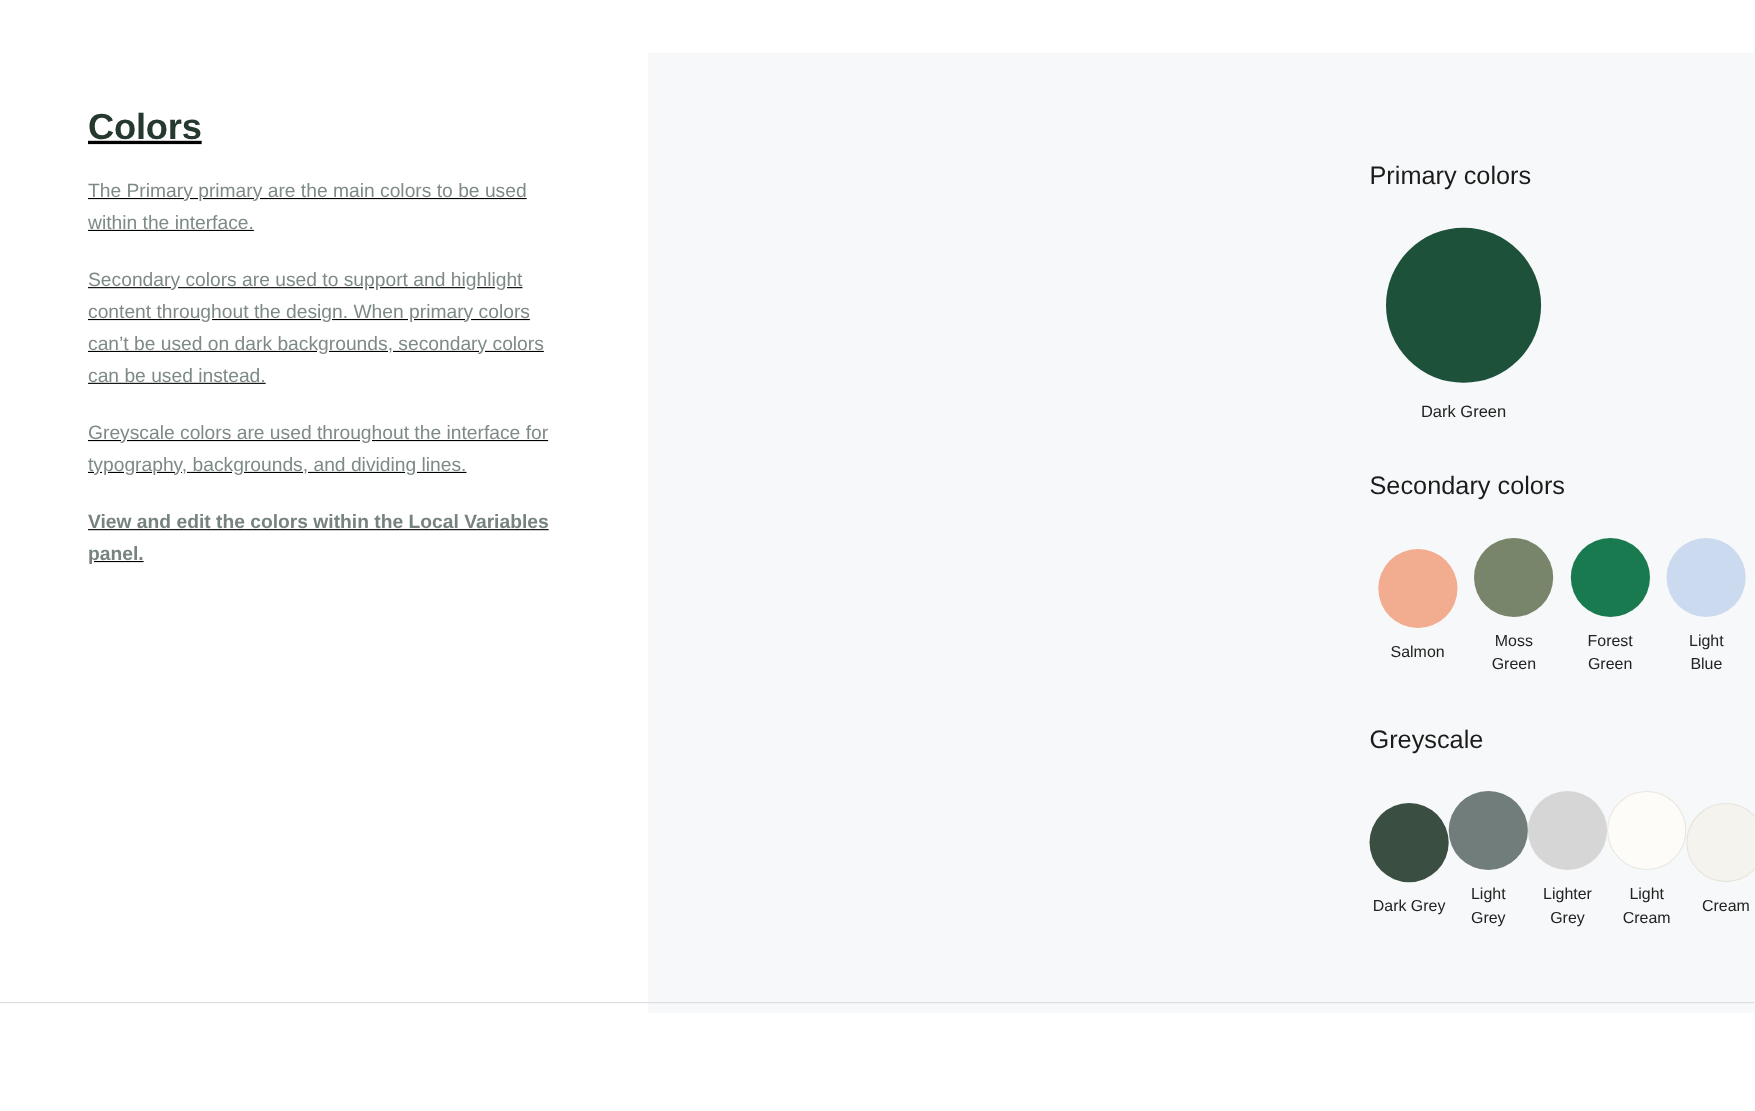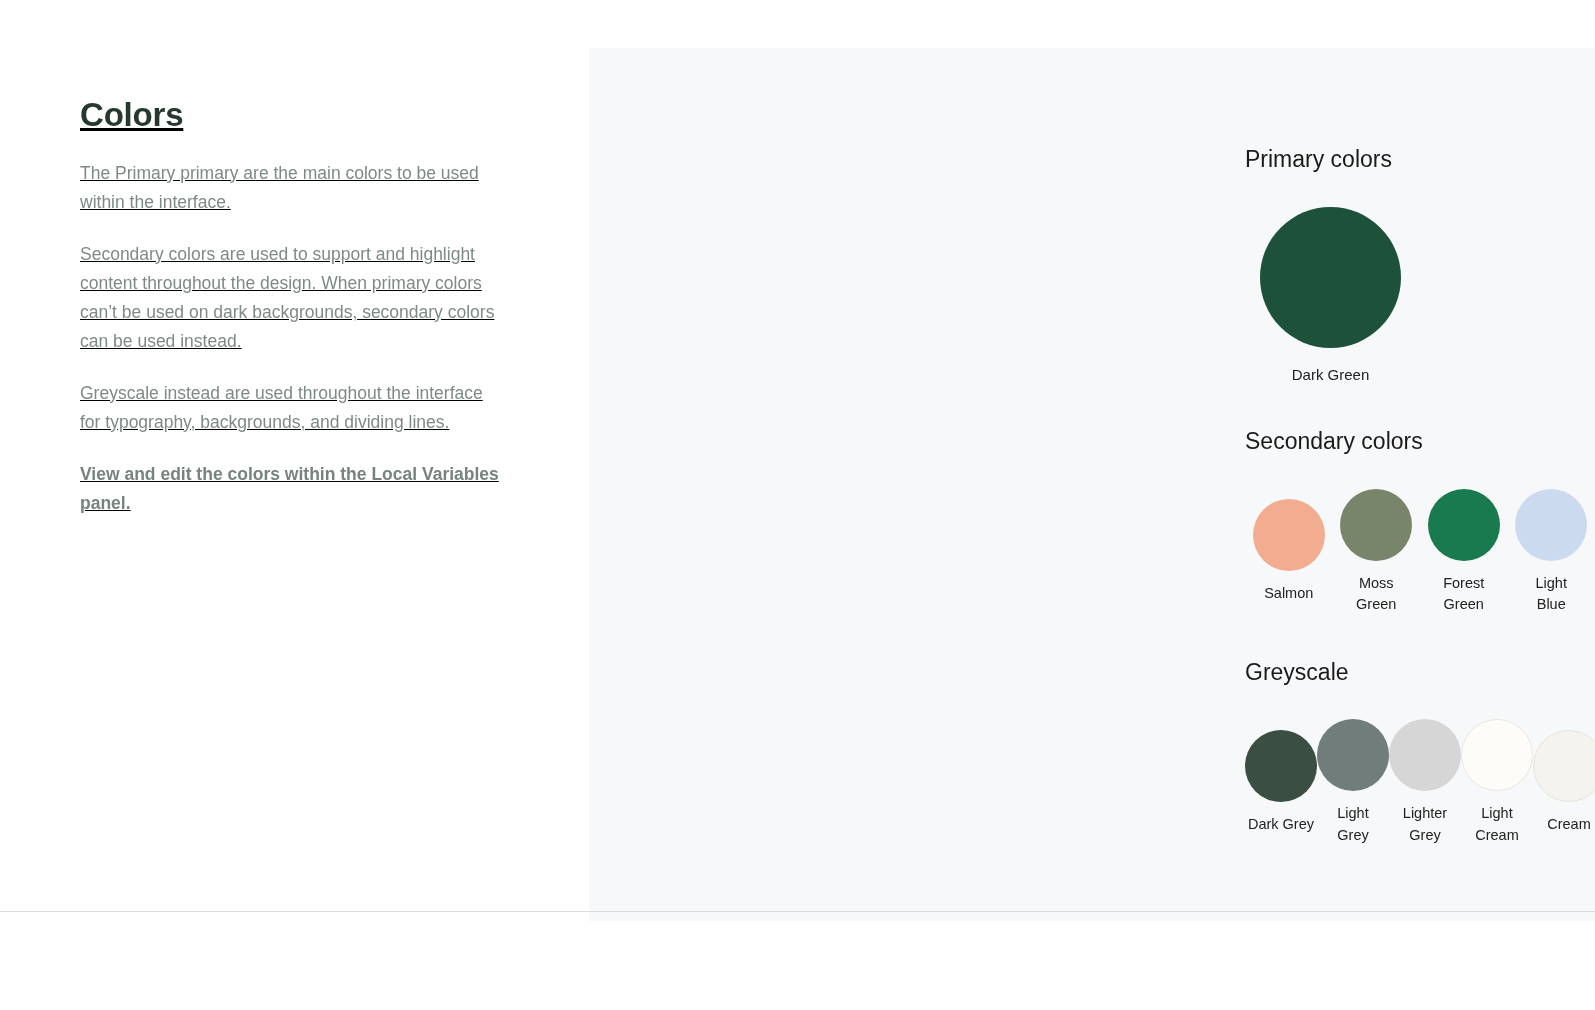--- a/index.html
+++ b/index.html
@@ -130,21 +130,21 @@
 </head>
 <body>
 
 <div class="page">
 
   <div class="left-panel">
     <h1 class="page-title">Colors</h1>
     <div id="paragraphs">
         <p class="para"><span>The Primary primary are the main colors to be used within the interface.</span></p>
         <p class="para"><span>Secondary colors are used to support and highlight content throughout the design. When primary colors can’t be used on dark backgrounds, secondary colors can be used instead.</span></p>
-        <p class="para"><span>Greyscale instead are used throughout the interface for typography, backgrounds, and dividing lines.</span></p>
+        <p class="para"><span>Greyscale colors are used throughout the interface for typography, backgrounds, and dividing lines.</span></p>
         <p class="para bold-para"><b>View and edit the colors within the Local Variables panel.</b></p>
       </div>
   </div>
 
   <div class="right-panel">
     <div class="right-inner" id="sections">
         <div class="section primary">
           <h2 class="section-title">Primary colors</h2>
           <div class="swatch-row">
             <div class="swatch">

